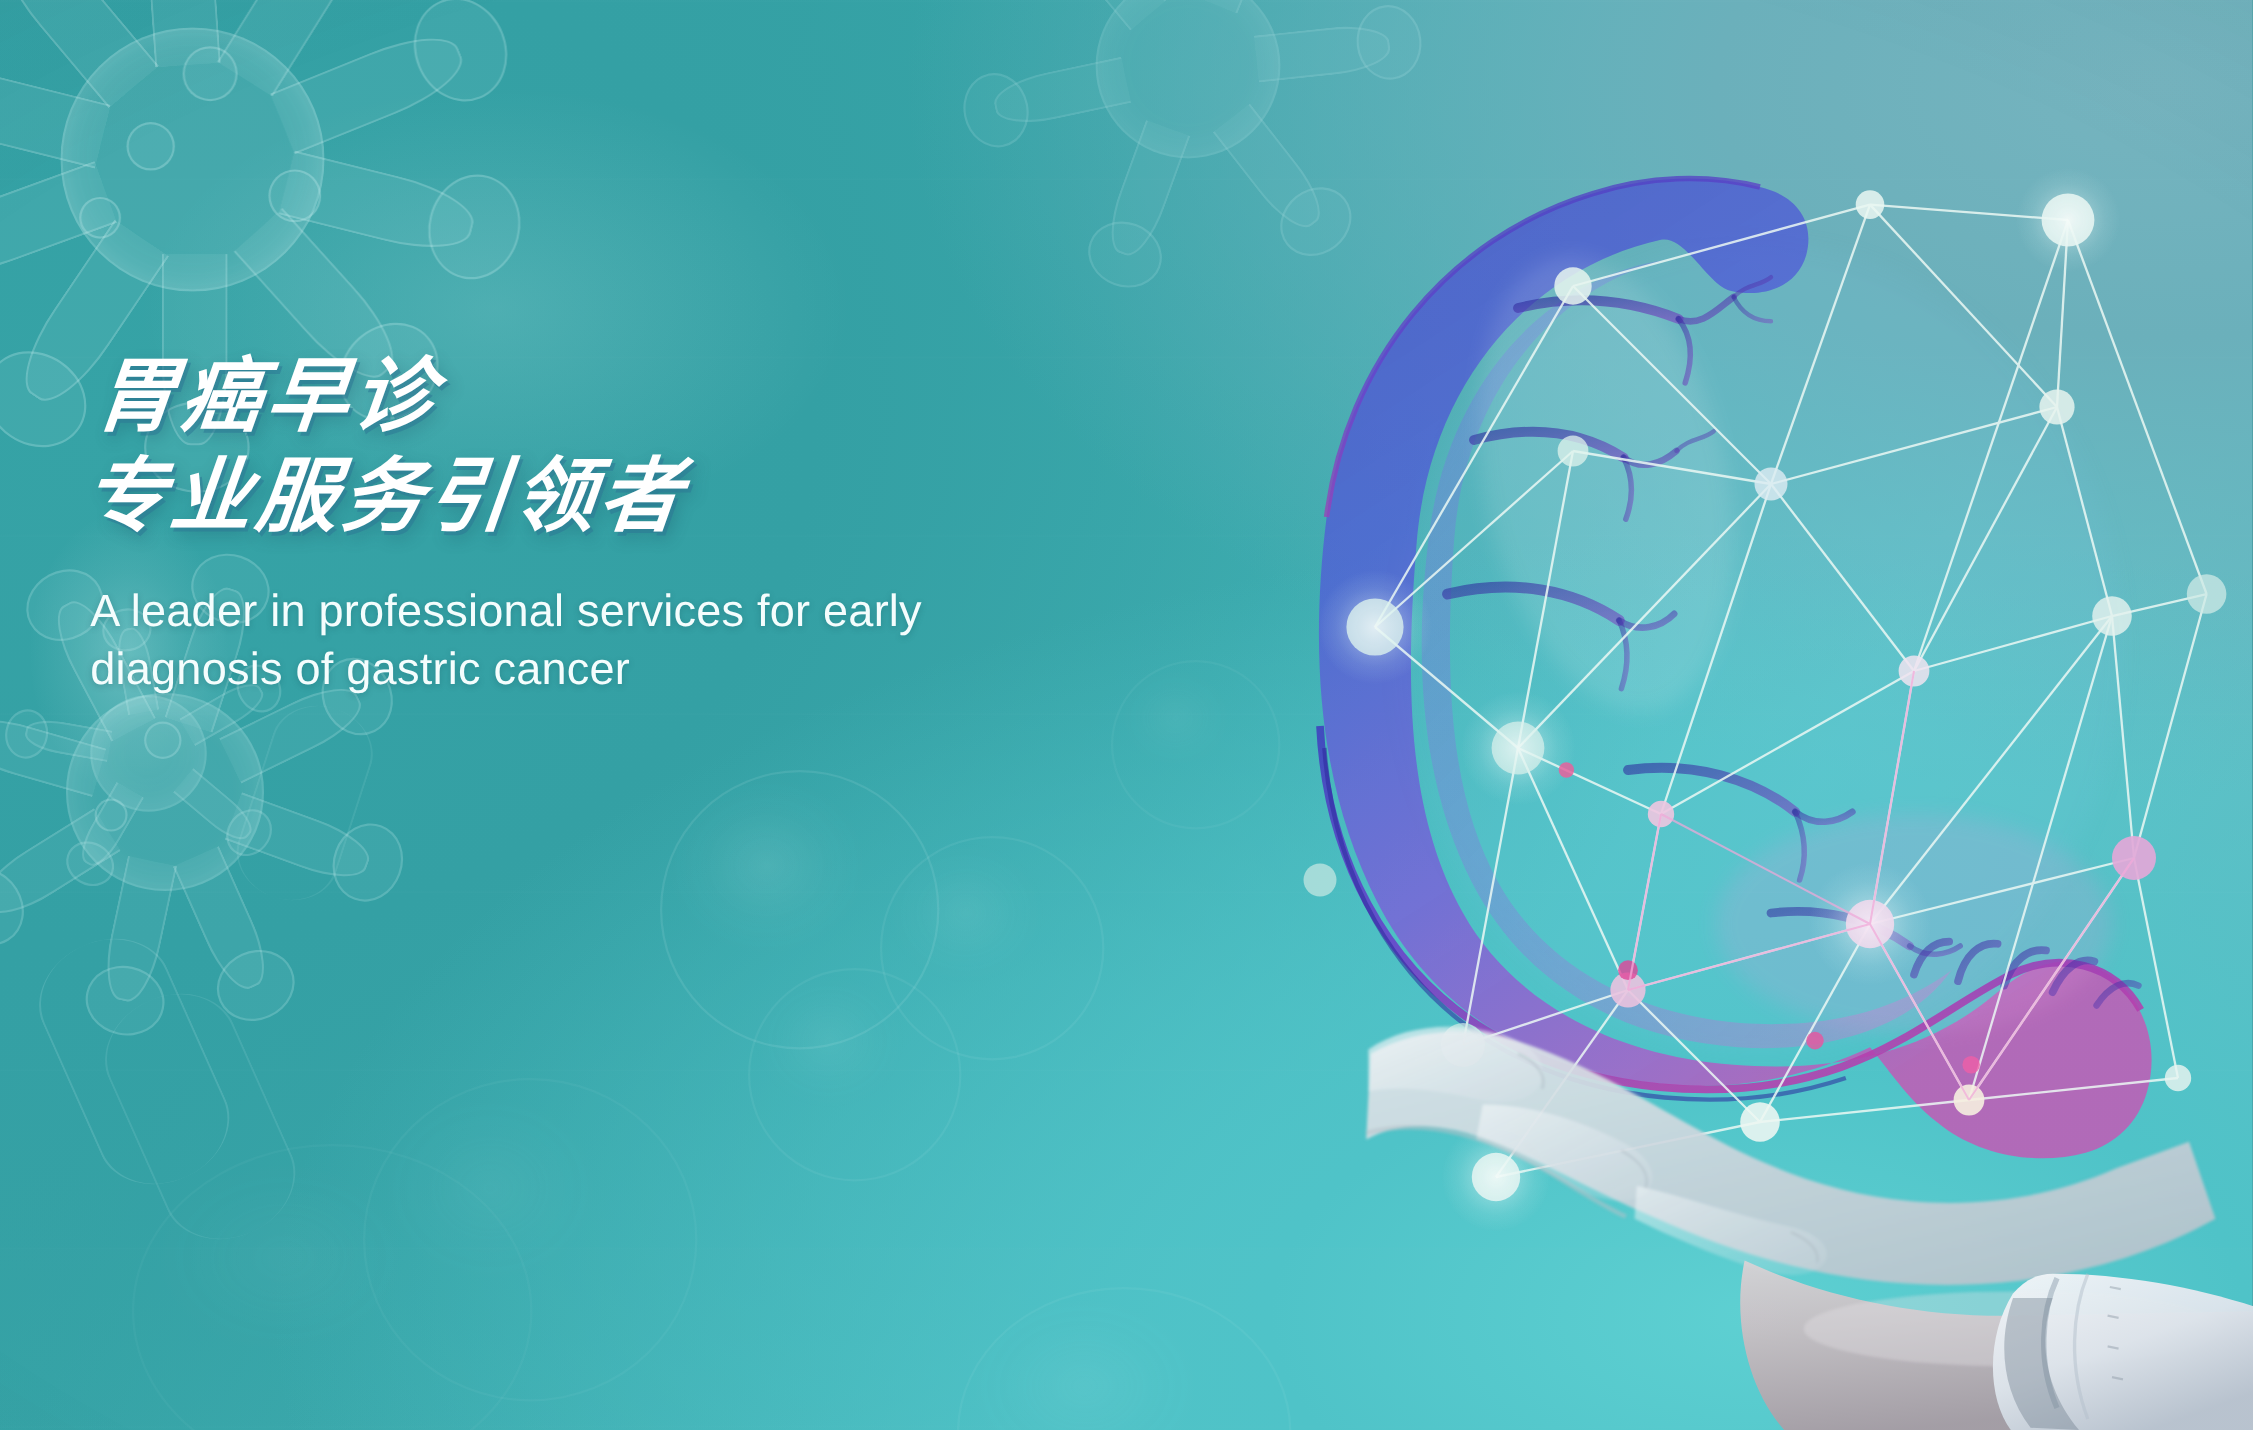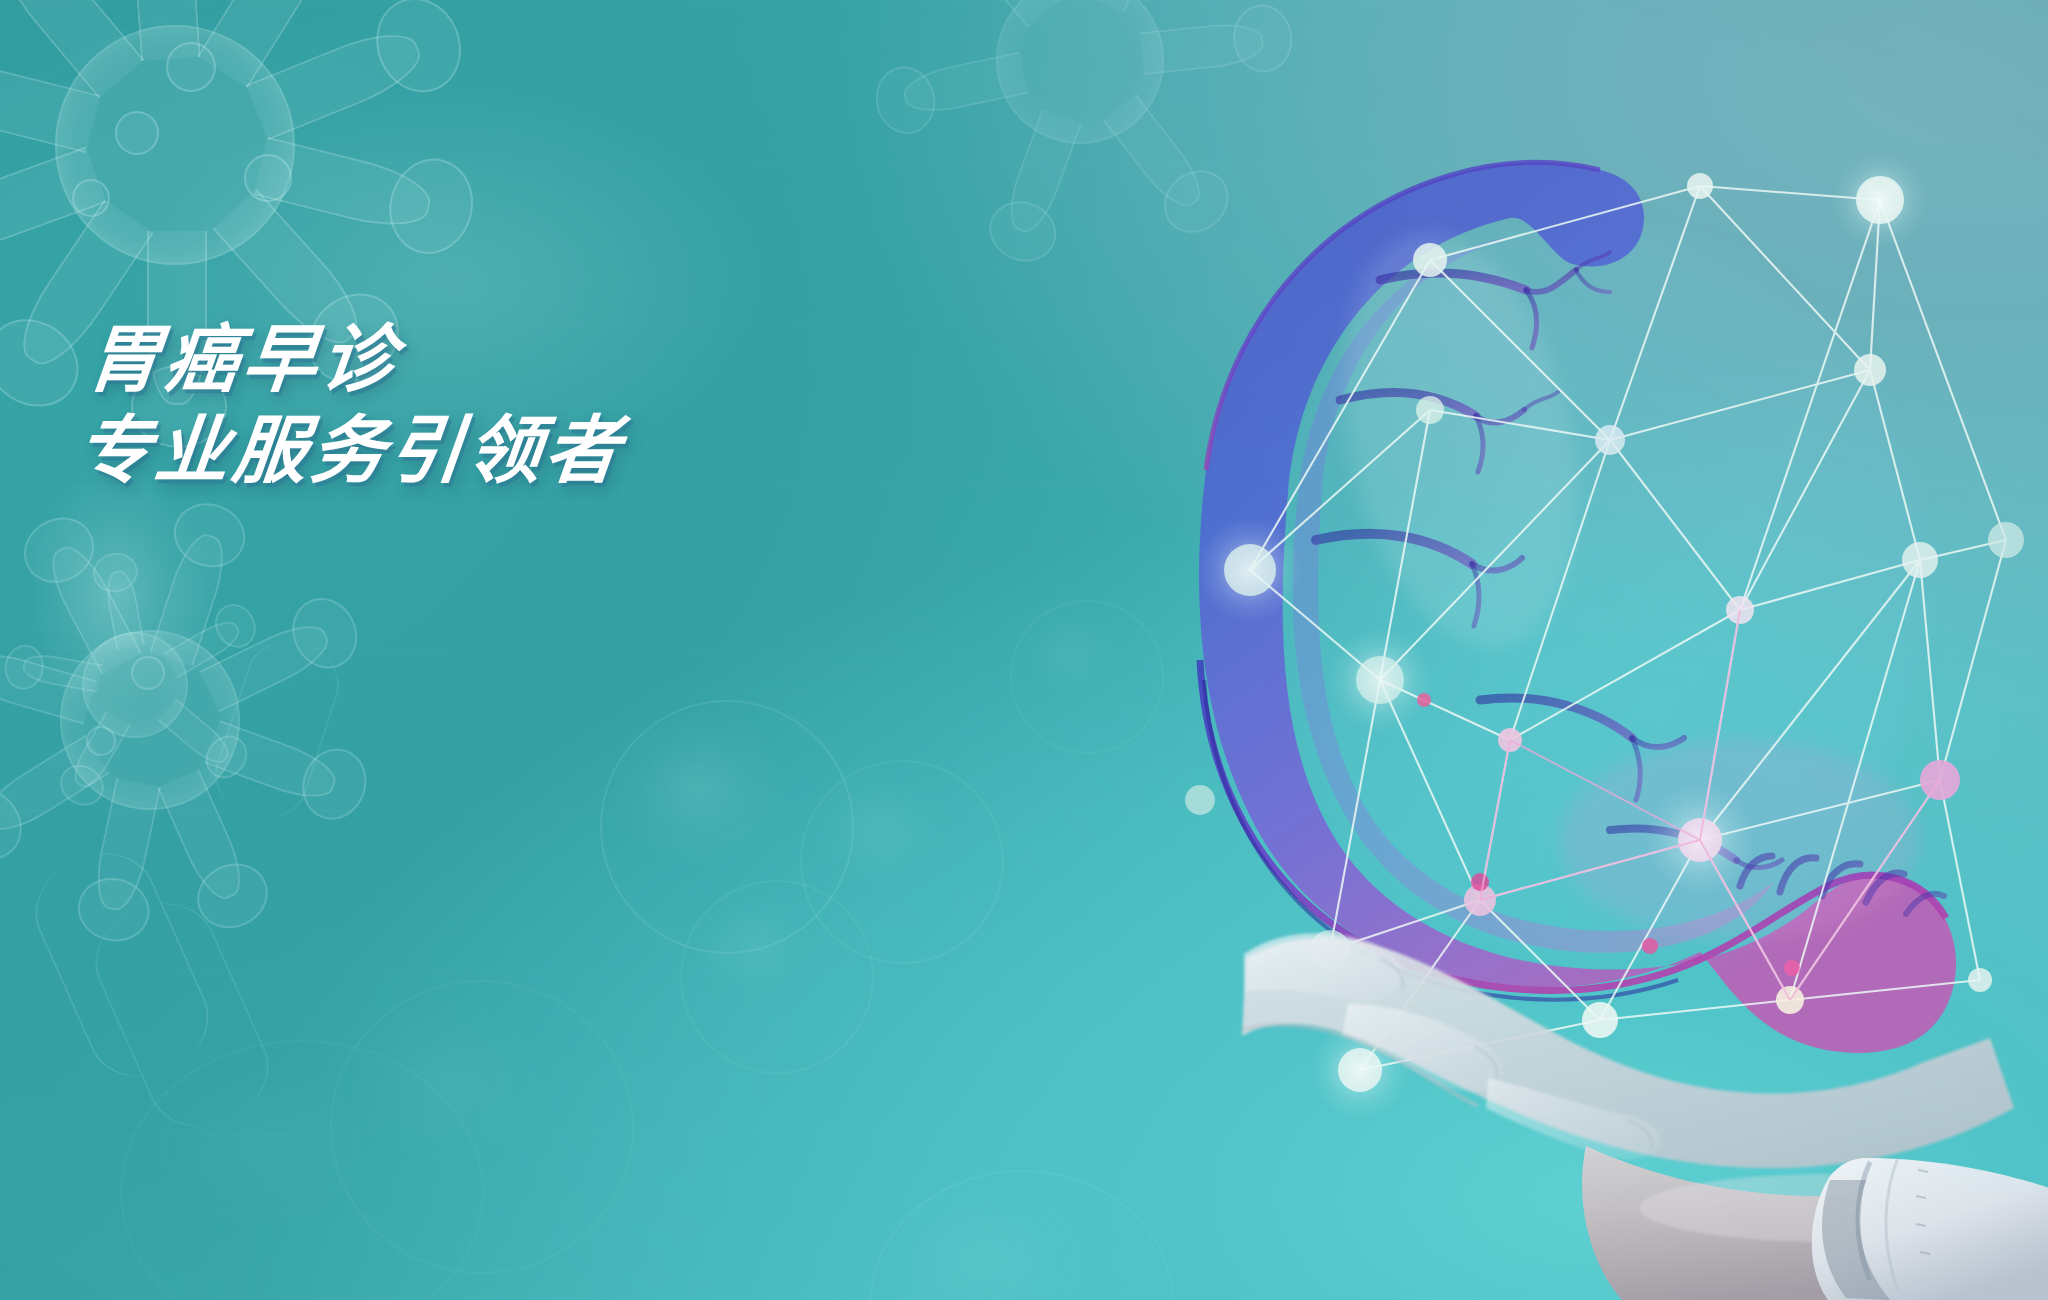--- a/index.html
+++ b/index.html
@@ -551,15 +551,19 @@
         <path d="M690 412 l 10 2"></path>
       </g>
     </svg>
   </div>
 
   <div class="text-block">
     <h1 class="headline">
       <span class="line">胃癌早诊</span>
       <span class="line">专业服务引领者</span>
     </h1>
+    <p class="subhead">
+      <span class="sline">A leader in professional services for early</span>
+      <span class="sline">diagnosis of gastric cancer</span>
+    </p>
   </div>
 
 </div>
 
 </body></html>

